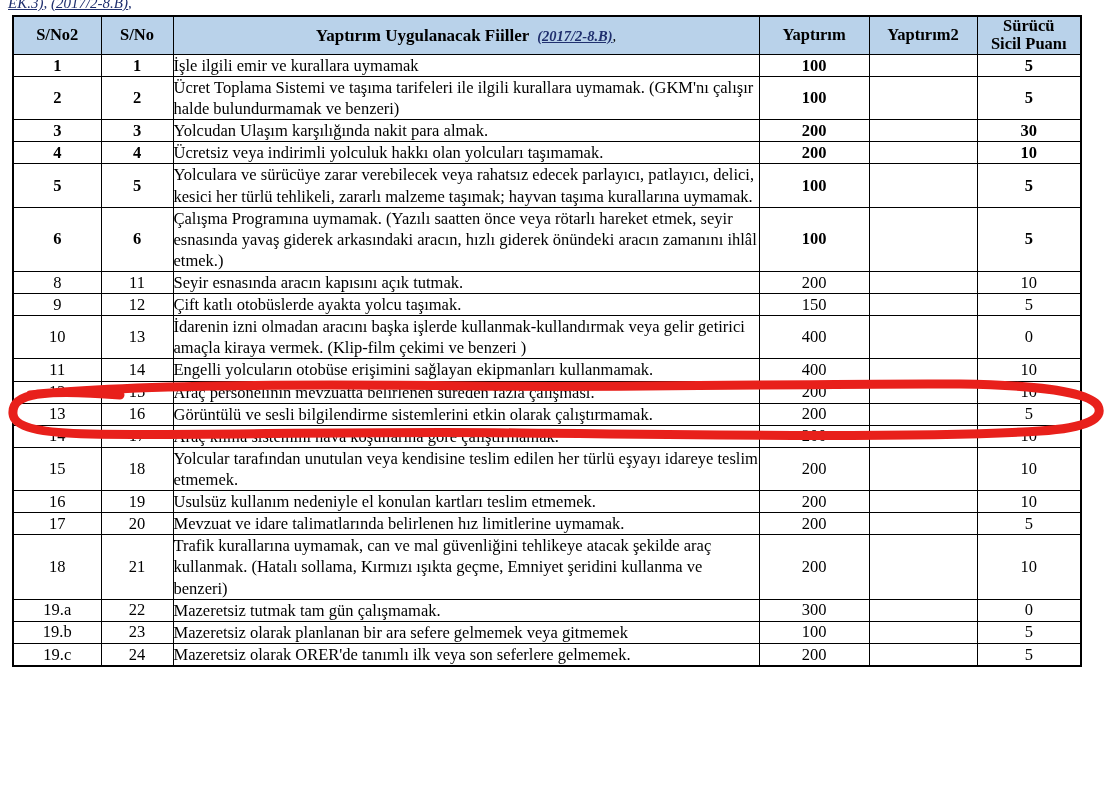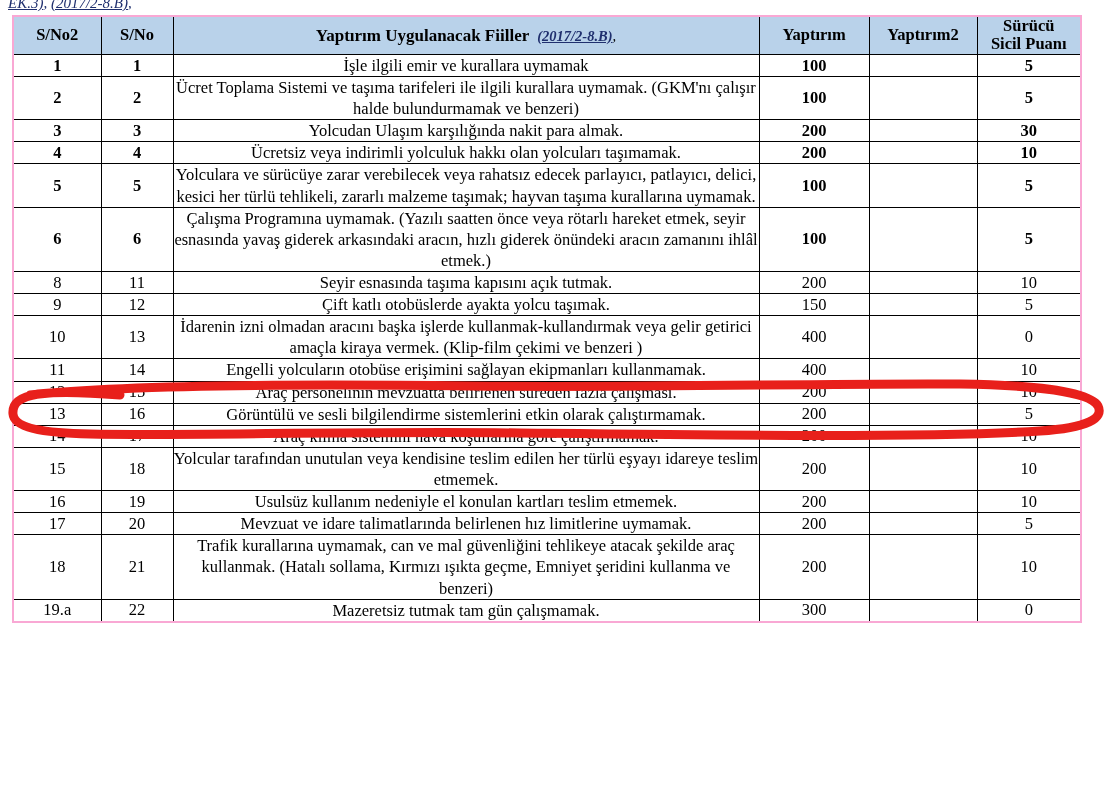--- a/index.html
+++ b/index.html
@@ -49,21 +49,21 @@
     position: absolute;
     left: 12px;
     top: 15px;
     width: 966px;
   }
 
   table.sanctions {
     border-collapse: collapse;
     table-layout: fixed;
     width: 966px;
-    border: 2px solid #f9a8d4;
+    border: 2px solid #000000;
     padding-left: 32px;
   }
   table.sanctions col.c-sno2  { width: 88px; }
   table.sanctions col.c-sno   { width: 72px; }
   table.sanctions col.c-act   { width: 586px; }
   table.sanctions col.c-yap   { width: 110px; }
   table.sanctions col.c-yap2  { width: 108px; }
   table.sanctions col.c-puan  { width: 104px; }
 
   table.sanctions th,
@@ -102,21 +102,21 @@
     text-decoration: none;
   }
 
   td.num {
     text-align: center;
     font-size: 16.5px;
     line-height: 1.2;
     padding: 2px 2px;
   }
   td.act {
-    text-align: center;
+    text-align: left;
     font-size: 16.5px;
     line-height: 1.28;
     padding: 3px 5px 3px 7px;
   }
   td.val {
     text-align: center;
     font-size: 16.5px;
     line-height: 1.2;
     padding: 2px 2px;
   }
@@ -210,21 +210,21 @@
             <td class="num">6</td>
             <td class="num">6</td>
             <td class="act">Çalışma Programına uymamak. (Yazılı saatten önce veya rötarlı hareket etmek, seyir esnasında yavaş giderek arkasındaki aracın, hızlı giderek önündeki aracın zamanını ihlâl etmek.)</td>
             <td class="val">100</td>
             <td class="val blank"></td>
             <td class="val">5</td>
           </tr>
           <tr>
             <td class="num">8</td>
             <td class="num">11</td>
-            <td class="act">Seyir esnasında taşıma kapısını açık tutmak.</td>
+            <td class="act">Seyir esnasında aracın kapısını açık tutmak.</td>
             <td class="val">200</td>
             <td class="val blank"></td>
             <td class="val">10</td>
           </tr>
           <tr>
             <td class="num">9</td>
             <td class="num">12</td>
             <td class="act">Çift katlı otobüslerde ayakta yolcu taşımak.</td>
             <td class="val">150</td>
             <td class="val blank"></td>
@@ -302,20 +302,36 @@
             <td class="val blank"></td>
             <td class="val">10</td>
           </tr>
           <tr>
             <td class="num">19.a</td>
             <td class="num">22</td>
             <td class="act">Mazeretsiz tutmak tam gün çalışmamak.</td>
             <td class="val">300</td>
             <td class="val blank"></td>
             <td class="val">0</td>
+          </tr>
+          <tr>
+            <td class="num">19.b</td>
+            <td class="num">23</td>
+            <td class="act">Mazeretsiz olarak planlanan bir ara sefere gelmemek veya gitmemek</td>
+            <td class="val">100</td>
+            <td class="val blank"></td>
+            <td class="val">5</td>
+          </tr>
+          <tr>
+            <td class="num">19.c</td>
+            <td class="num">24</td>
+            <td class="act">Mazeretsiz olarak ORER'de tanımlı ilk veya son seferlere gelmemek.</td>
+            <td class="val">200</td>
+            <td class="val blank"></td>
+            <td class="val">5</td>
           </tr>
         </tbody>
     </table>
   </div>
 
   <div class="red-annotation">
     <svg width="1115" height="66" viewBox="0 0 1115 66" xmlns="http://www.w3.org/2000/svg">
       <path id="redpath" d="M 30 17
                C 120 7, 300 6, 470 8
                C 650 10, 820 5, 960 6

